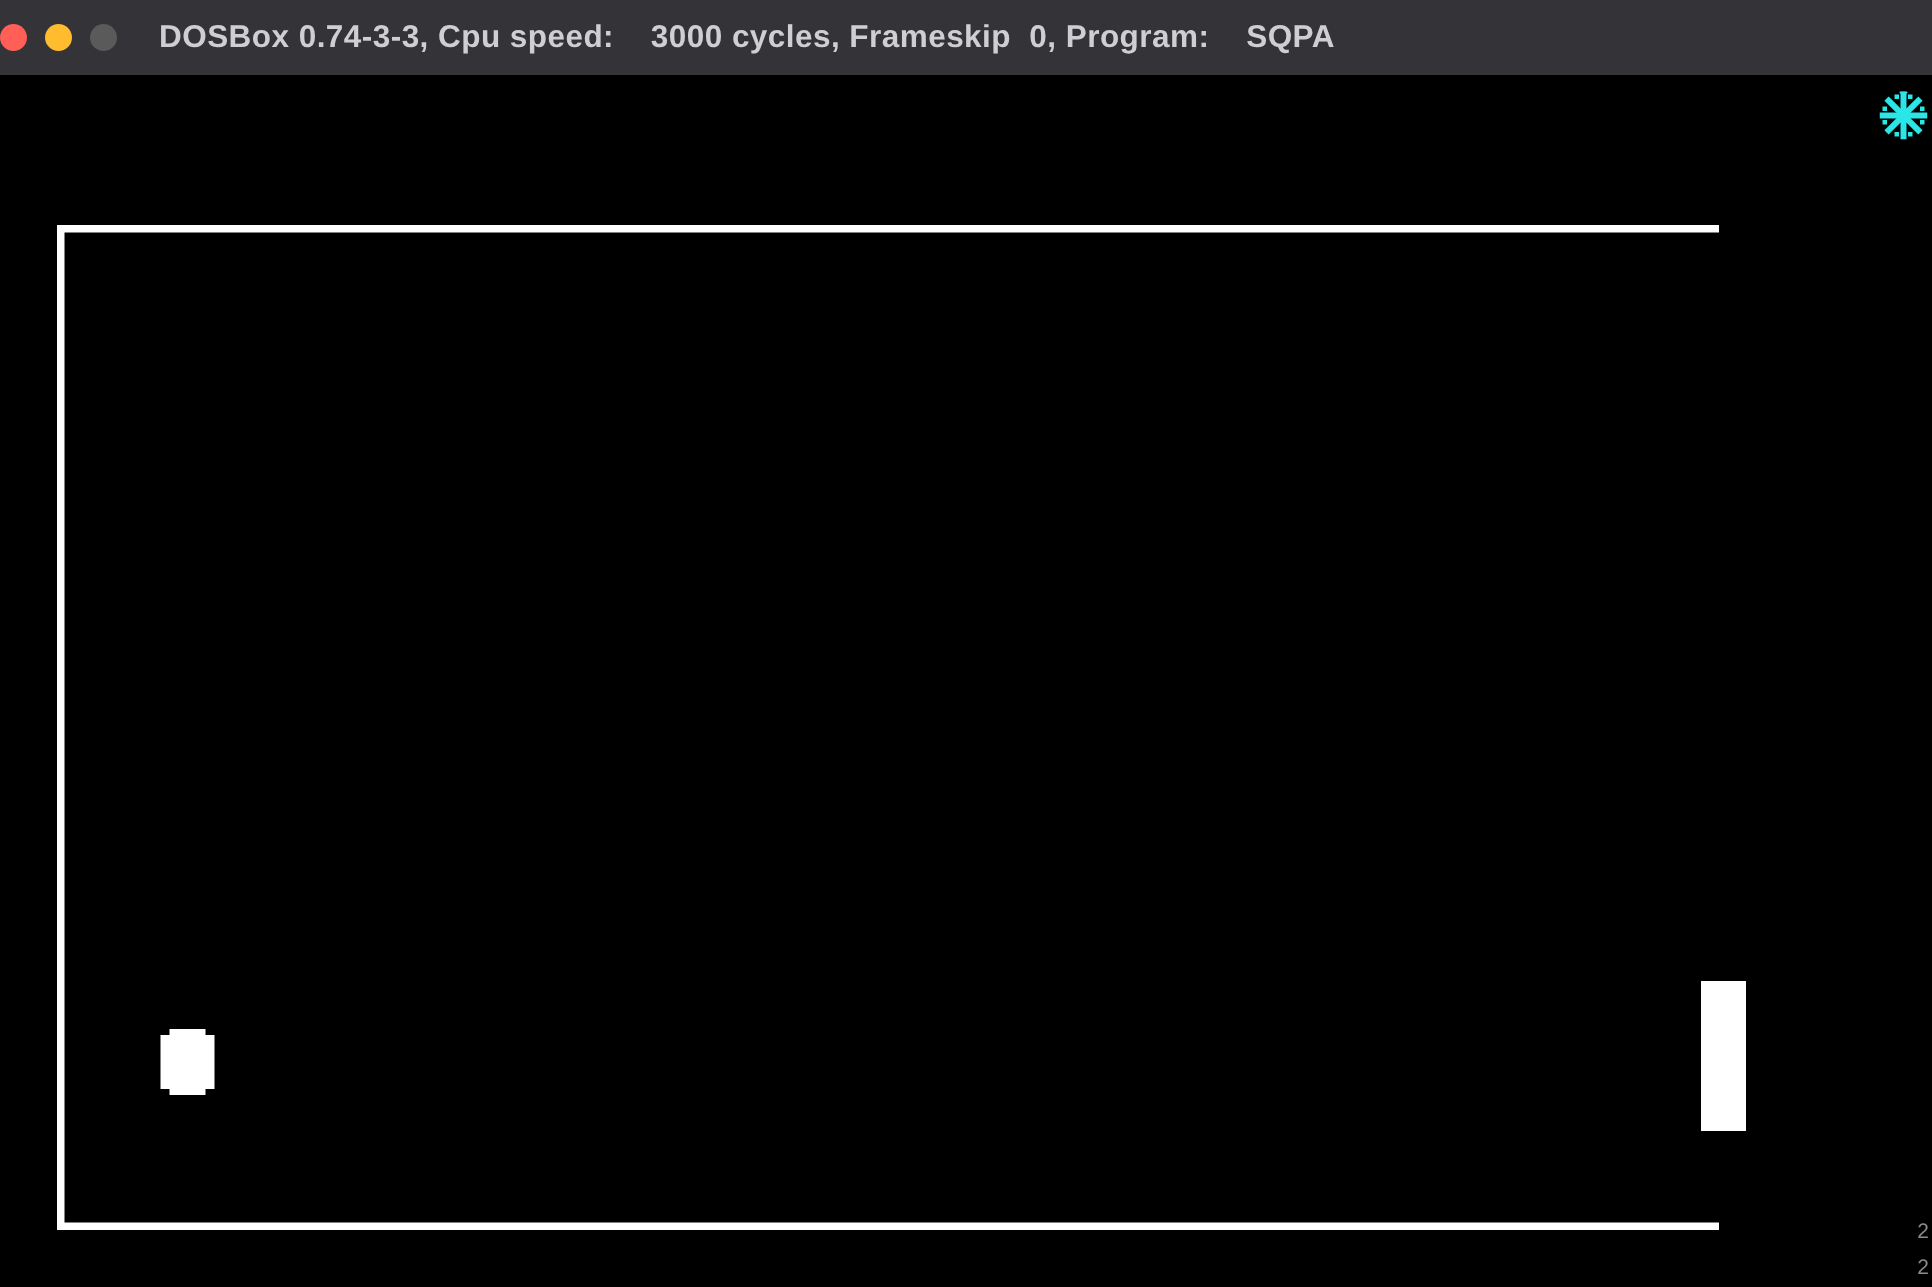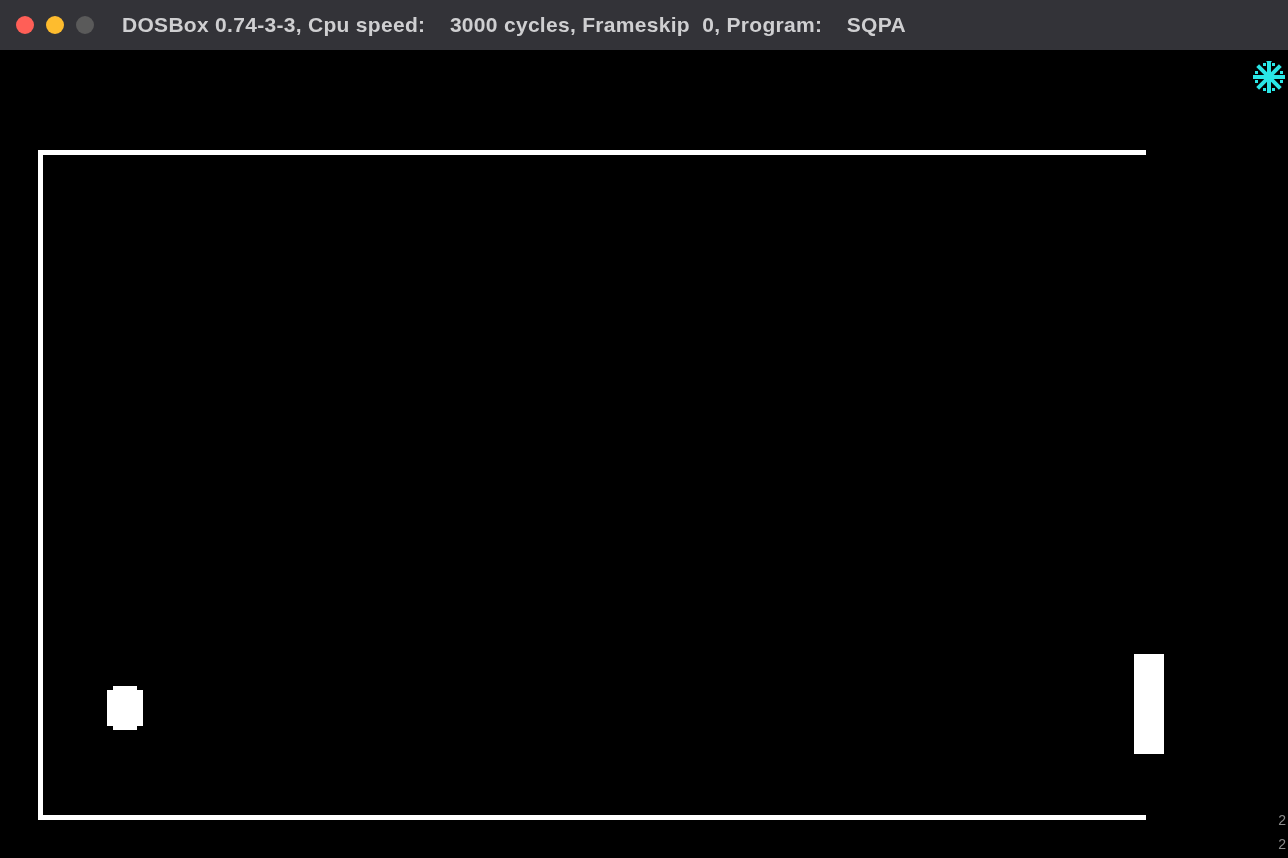--- a/index.html
+++ b/index.html
@@ -16,21 +16,20 @@
       overflow: hidden;
       position: relative;
     }
 
     .titlebar {
       width: 100%;
       height: 50px;
       background: #333338;
       display: flex;
       align-items: center;
-      padding-left: 16px;
       position: relative;
     }
 
     .traffic-lights {
       display: flex;
       gap: 12px;
       align-items: center;
     }
 
     .traffic-light {

